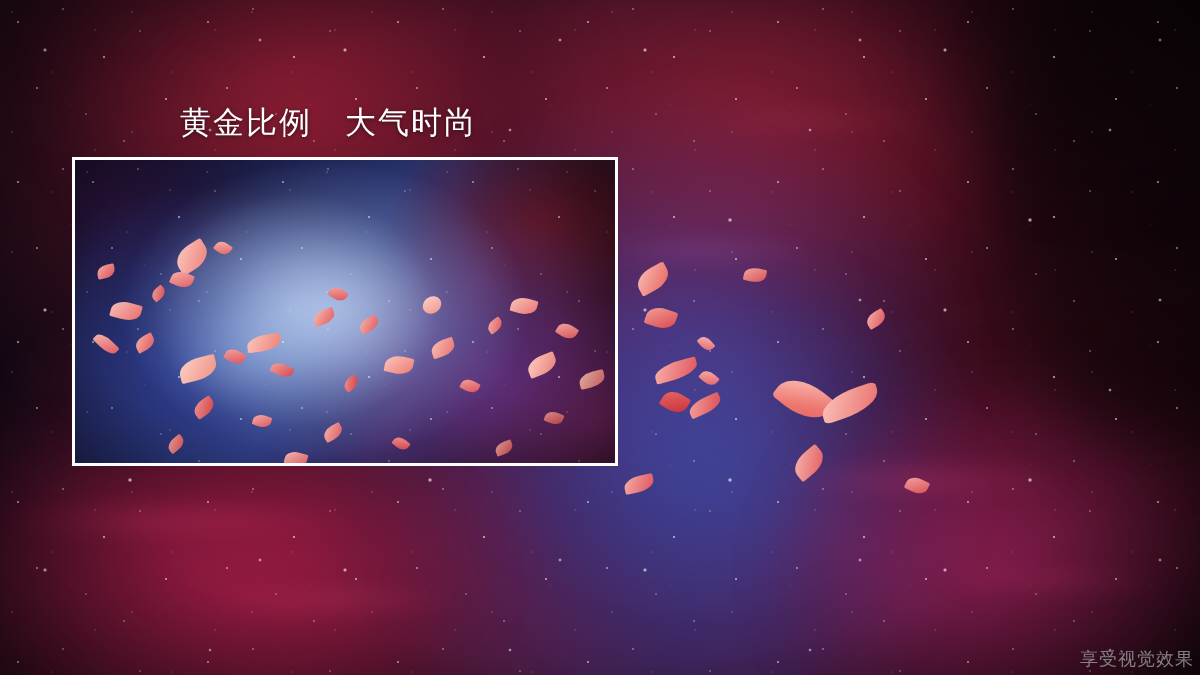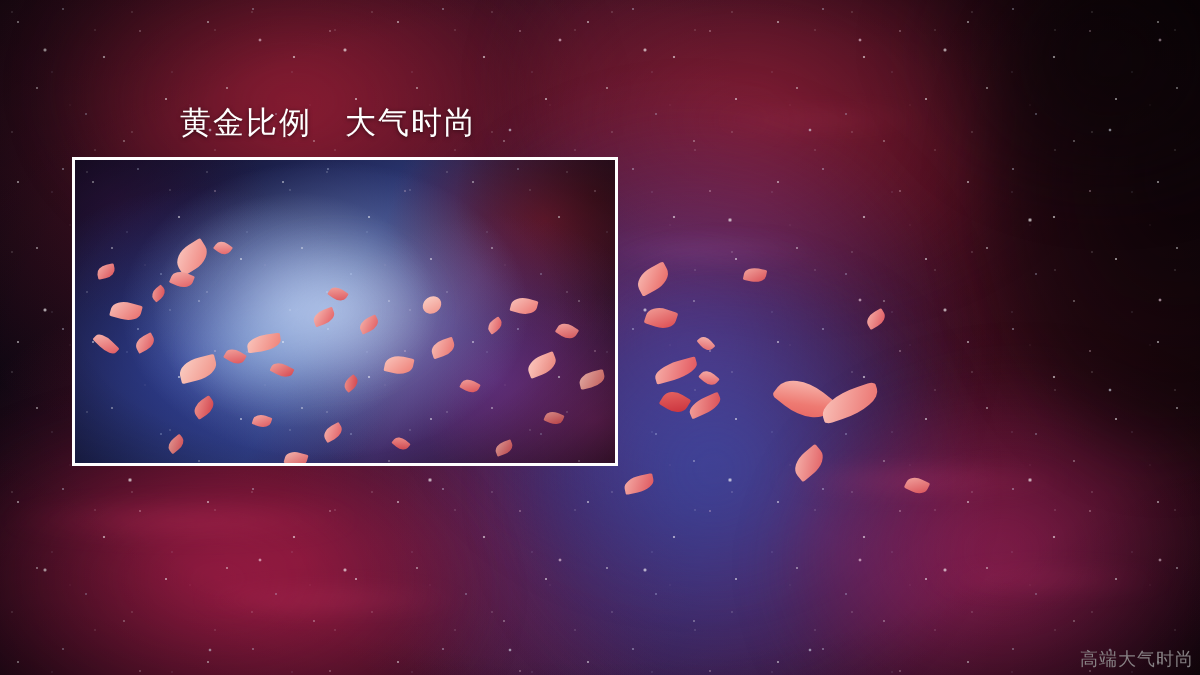--- a/index.html
+++ b/index.html
@@ -238,15 +238,15 @@
       <div class="petal" style="left:92px;top:278px;width:18px;height:12px;transform:rotate(-38deg);background:linear-gradient(140deg,#f3a8a1,#d84b53);"></div>
 
       <div style="position:absolute;inset:0;
              background:radial-gradient(ellipse 88% 92% at 45% 50%, rgba(0,0,0,0) 50%, rgba(0,0,0,.5) 100%);"></div>
     </div>
   </div>
 
   <div id="title">黄金比例　大气时尚</div>
 
 
-  <div id="watermark">高端大气时尚</div>
+  <div id="watermark">享受视觉效果</div>
 
 </div>
 
 </body></html>

